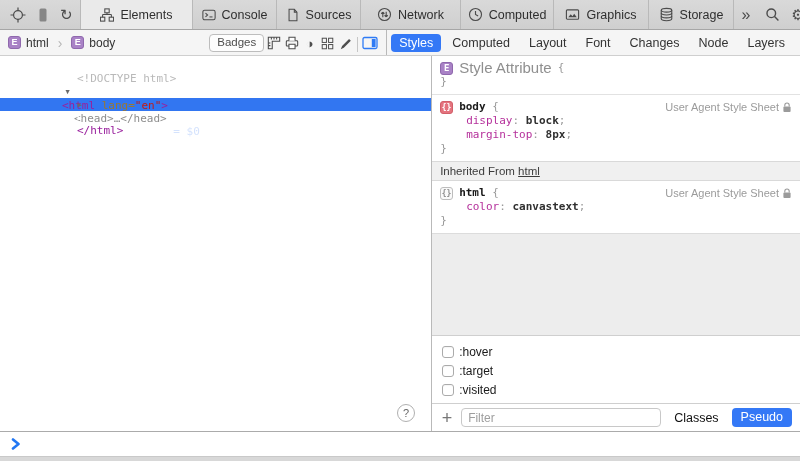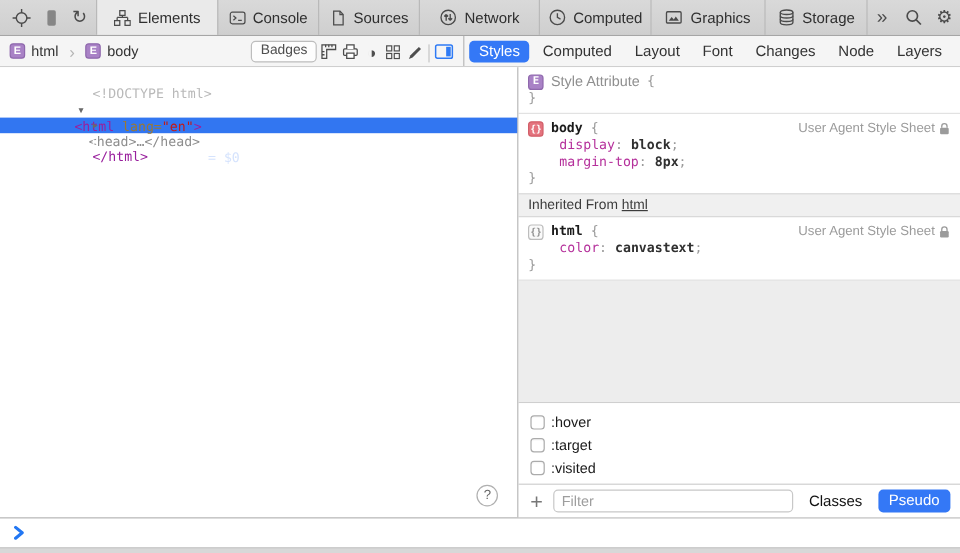--- a/index.html
+++ b/index.html
@@ -77,21 +77,21 @@
   .rule-head { display:flex; align-items:center; }
   .rule-right { margin-left:auto; display:flex; align-items:center; gap:3px;
     font-family:"Liberation Sans",sans-serif; font-size:11px; color:#9b9b9b; }
   .rulebadge {
     width:13px; height:13px; border-radius:3px; font-size:8px; font-weight:bold;
     line-height:12px; text-align:center; display:inline-block; margin-right:6px;
     background:#e4737e; border:1px solid #d25f69; color:#fff; flex:0 0 auto;
     font-family:"DejaVu Sans Mono", monospace;
   }
   .rulebadge.muted { background:#fafafa; border-color:#bdbdbd; color:#8f8f8f; }
-  .sa-title { font-family:"Liberation Sans",sans-serif; font-size:12px; color:#8f8f8f; margin-right:6px; }
+  .sa-title { font-family:"Liberation Sans",sans-serif; font-size:15px; color:#8f8f8f; margin-right:6px; }
   .selector { font-weight:bold; color:#1a1a1a; }
   .punct { color:#9a9a9a; }
   .prop { padding-left:26px; }
   .pname { color:#b5309b; }
   .pval { font-weight:bold; color:#303030; }
   .sec-a { border-bottom:1px solid #e2e2e2; }
   .inherit-bar {
     background:#f0f0f0; border-top:1px solid #d9d9d9; border-bottom:1px solid #d9d9d9;
     padding:3px 8px; font-family:"Liberation Sans",sans-serif; font-size:11.5px; color:#3c3c3c;
   }
@@ -137,21 +137,21 @@
       </span>
       <span class="tb-btn">
         <svg width="16" height="16" viewBox="0 0 16 16">
           <rect x="4.5" y="1.5" width="7" height="13" rx="1.5" fill="#868686"></rect>
         </svg>
       </span>
       <span class="tb-btn">↻</span>
     </div>
 
     <div class="tb-tabs">
-      <div class="tab sel" style="width:101px">
+      <div class="tab sel" style="width:112px">
         <svg class="lnicon" width="14" height="14" viewBox="0 0 16 16">
           <rect x="5.5" y="1" width="5" height="4.5"></rect>
           <path d="M8 5.5v2 M3 7.5h10 M3 7.5v3 M13 7.5v3"></path>
           <rect x="0.5" y="10.5" width="5" height="4.5"></rect>
           <rect x="10.5" y="10.5" width="5" height="4.5"></rect>
         </svg>
         <span>Elements</span>
       </div>
       <div class="tab" style="width:84px">
         <svg class="lnicon" width="14" height="14" viewBox="0 0 16 16">

